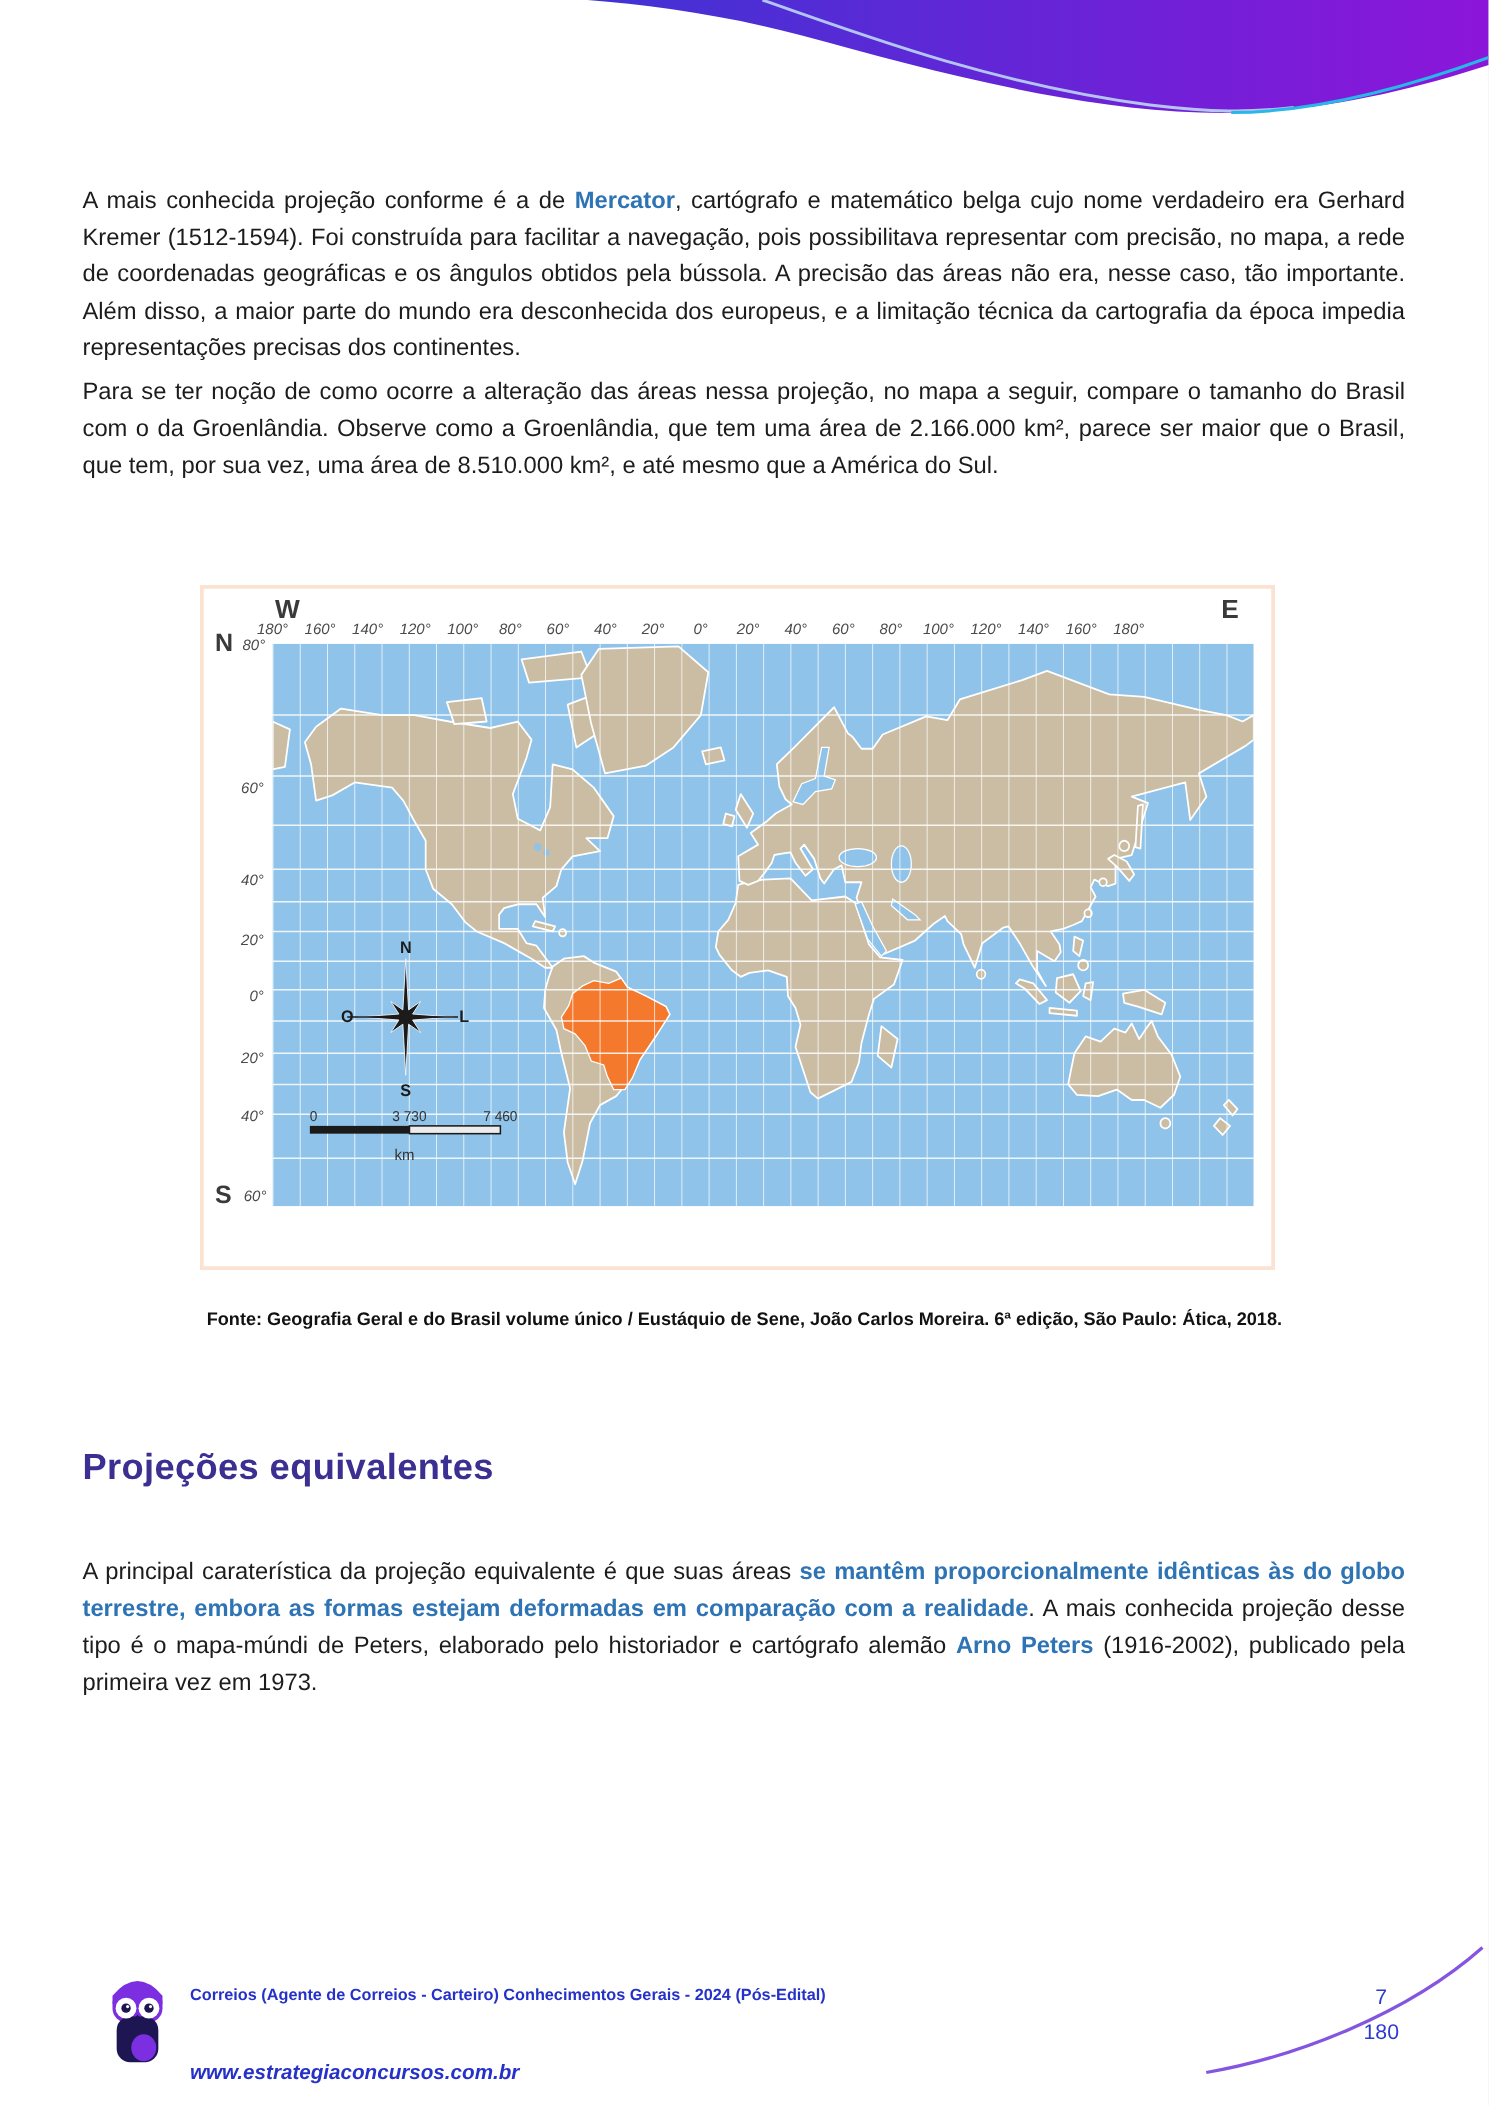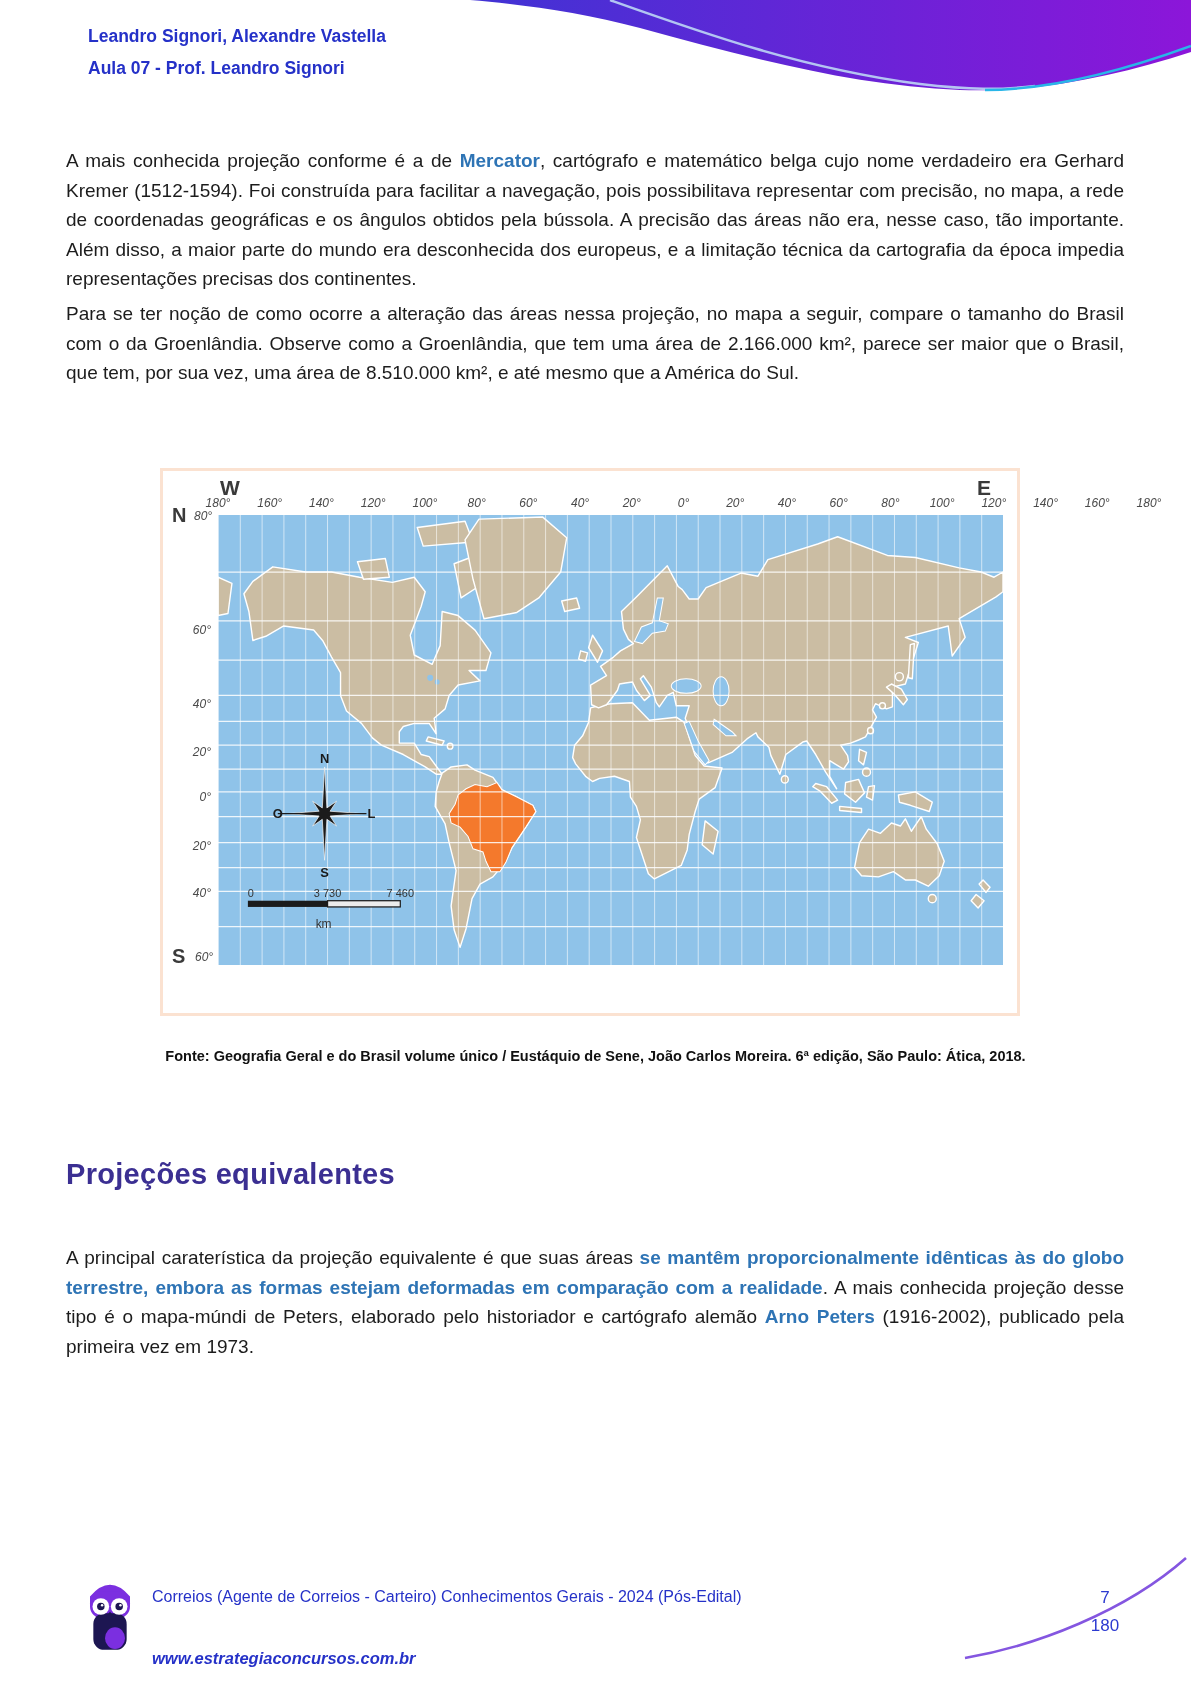--- a/index.html
+++ b/index.html
@@ -26,33 +26,33 @@
   }
   .panel-title {
     background:var(--panel,#fbe2d1); height:40px; line-height:40px;
     padding-left:16px; font-size:26px; font-weight:bold; color:var(--title,#57585a);
   }
   .map-area { position:relative; height:505px; }
   .corner-letter { position:absolute; font-size:20px; font-weight:bold; color:#3a3a3a; }
   .we-letter { position:absolute; font-size:21px; font-weight:bold; color:#3a3a3a; }
   .corner-tick, .tick { font-style:italic; font-size:12px; color:#4a4a4a; }
   .corner-tick { position:absolute; }
-  .top-ticks { position:absolute; left:55px; top:25px; width:931px; height:16px; }
+  .top-ticks { position:absolute; left:55px; top:25px; width:685px; height:16px; }
   .top-ticks .tick { position:absolute; transform:translateX(-50%); white-space:nowrap; }
   .left-ticks { position:absolute; left:0; top:44px; width:50px; height:450px; }
   .left-ticks .tick { position:absolute; right:2px; }
   .map-svg { position:absolute; left:55px; top:44px; width:785px; height:450px; }
   
   .caption { position:absolute; left:0; right:0; top:1048px; padding:0 120px; text-align:center;
              font-size:14.5px; font-weight:bold; color:#111; }
   .section-title { position:absolute; left:66px; top:1158px; font-size:29px; font-weight:bold;
                    color:var(--heading_purple,#3b2f92); letter-spacing:.3px; }
   
   .owl-svg { position:absolute; left:85px; top:1576px; width:50px; height:76px; }
-  .footer-course { position:absolute; left:152px; top:1588px; font-size:16px; font-weight:normal; color:var(--blue,#2531c8); }
+  .footer-course { position:absolute; left:152px; top:1588px; font-size:13px; font-weight:bold; color:var(--blue,#2531c8); }
   .footer-url { position:absolute; left:152px; top:1616px; font-size:16.5px; font-weight:bold; font-style:italic; color:var(--blue,#2531c8);margin-top:33px; }
   .arc-svg { position:absolute; left:940px; top:1550px; width:251px; height:134px; }
   .page-num { position:absolute; left:1083px; width:44px; text-align:center; font-size:17px; color:#2c3ad0; }
   .page-cur { top:1588px; } .page-total { top:1616px; }
 </style>
 </head>
 <body>
 
 <div class="page">
 
@@ -61,24 +61,20 @@
       <linearGradient id="waveGrad" x1="0" y1="0" x2="1" y2="0">
         <stop offset="0" style="stop-color:var(--wave_from,#4033d4)"></stop>
         <stop offset="1" style="stop-color:var(--wave_to,#8c16d9)"></stop>
       </linearGradient>
     </defs>
     <path d="M470,0 L1191,0 L1191,52 C1120,75 1040,93 960,90 C850,86 740,55 640,28 C580,12 520,4 470,0 Z" fill="url(#waveGrad)"></path>
     <path d="M610,0 C700,32 800,68 920,84 C970,90 1000,90 1035,86" fill="none" stroke="#bcd6f5" stroke-width="2.4" opacity="0.9"></path>
     <path d="M985,90 C1050,90 1120,72 1191,46" fill="none" stroke="#29b6e8" stroke-width="2.4"></path>
   </svg>
 
-  <div class="header-text">
-    <div class="header-line1">Leandro Signori, Alexandre Vastella</div>
-    <div class="header-line2">Aula 07 - Prof. Leandro Signori</div>
-  </div>
 
   <p class="para p1"><span>A mais conhecida projeção conforme é a de </span><span class="hl">Mercator</span><span>, cartógrafo e matemático belga cujo nome verdadeiro era Gerhard Kremer (1512-1594). Foi construída para facilitar a navegação, pois possibilitava representar com precisão, no mapa, a rede de coordenadas geográficas e os ângulos obtidos pela bússola. A precisão das áreas não era, nesse caso, tão importante. Além disso, a maior parte do mundo era desconhecida dos europeus, e a limitação técnica da cartografia da época impedia representações precisas dos continentes.</span></p>
 
   <p class="para p2">Para se ter noção de como ocorre a alteração das áreas nessa projeção, no mapa a seguir, compare o tamanho do Brasil com o da Groenlândia. Observe como a Groenlândia, que tem uma área de 2.166.000 km², parece ser maior que o Brasil, que tem, por sua vez, uma área de 8.510.000 km², e até mesmo que a América do Sul.</p>
 
   <div class="panel">
     <div class="map-area">
 
       <div class="we-letter" style="left:57px; top:5px;">W</div>
       <div class="we-letter" style="left:814px; top:5px;">E</div>

